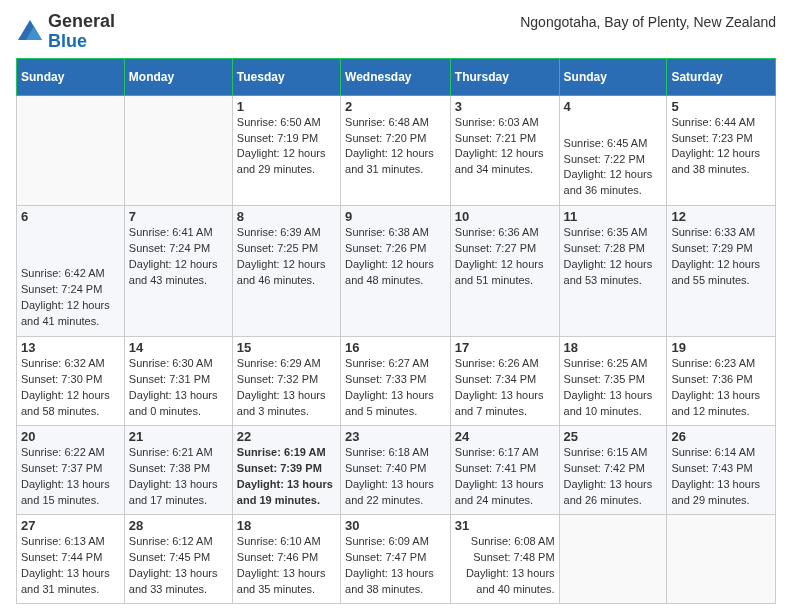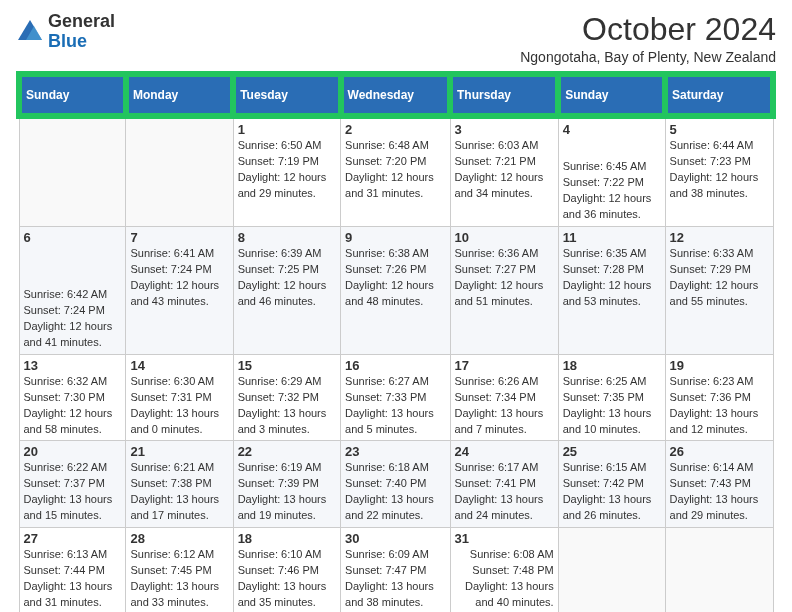--- a/index.html
+++ b/index.html
@@ -58,21 +58,21 @@
       border-collapse: collapse;
       flex: 1;
     }
     .calendar th {
       background-color: #2a6db5;
       color: #fff;
       font-size: 12px;
       font-weight: 600;
       padding: 11px 4px;
       text-align: left;
-      border: 6px solid #22c55e;
+      border: 1px solid #22c55e;
     }
     .calendar td {
       border: 1px solid #ccc;
       vertical-align: top;
       padding: 3px 4px;
       width: 113px;
       height: 82px;
       background: #fff;
     }
     .calendar tr:nth-child(even) td {
@@ -103,21 +103,20 @@
       <svg class="logo-icon" viewBox="0 0 28 28">
         <polygon points="14,2 26,22 2,22" fill="#2a6db5"></polygon>
         <polygon points="18,8 26,22 10,22" fill="#4a9fd5" opacity="0.7"></polygon>
       </svg>
       <div class="logo-text">
         <span class="logo-general">General</span><br>
         <span class="logo-blue">Blue</span>
       </div>
     </div>
     <div class="title-block">
-      <div class="month-title">October 2024</div>
       <div class="location-title">Ngongotaha, Bay of Plenty, New Zealand</div>
     </div>
   </div>
 
   <table class="calendar">
     <thead>
       <tr>
       <th>Sunday</th>
           <th>Monday</th>
           <th>Tuesday</th>
@@ -279,21 +278,21 @@
           </td>
           <td>
             <span class="day-number">21</span>
             <div class="day-info" style="white-space: pre-line;">Sunrise: 6:21 AM
 Sunset: 7:38 PM
 Daylight: 13 hours
 and 17 minutes.</div>
           </td>
           <td>
             <span class="day-number">22</span>
-            <div class="day-info" style="white-space: pre-line;">Sunrise: 6:19 AM
+            <div class="day-info" style="white-space: pre-line; font-weight: bold;">Sunrise: 6:19 AM
 Sunset: 7:39 PM
 Daylight: 13 hours
 and 19 minutes.</div>
           </td>
           <td>
             <span class="day-number">23</span>
             <div class="day-info" style="white-space: pre-line;">Sunrise: 6:18 AM
 Sunset: 7:40 PM
 Daylight: 13 hours
 and 22 minutes.</div>

